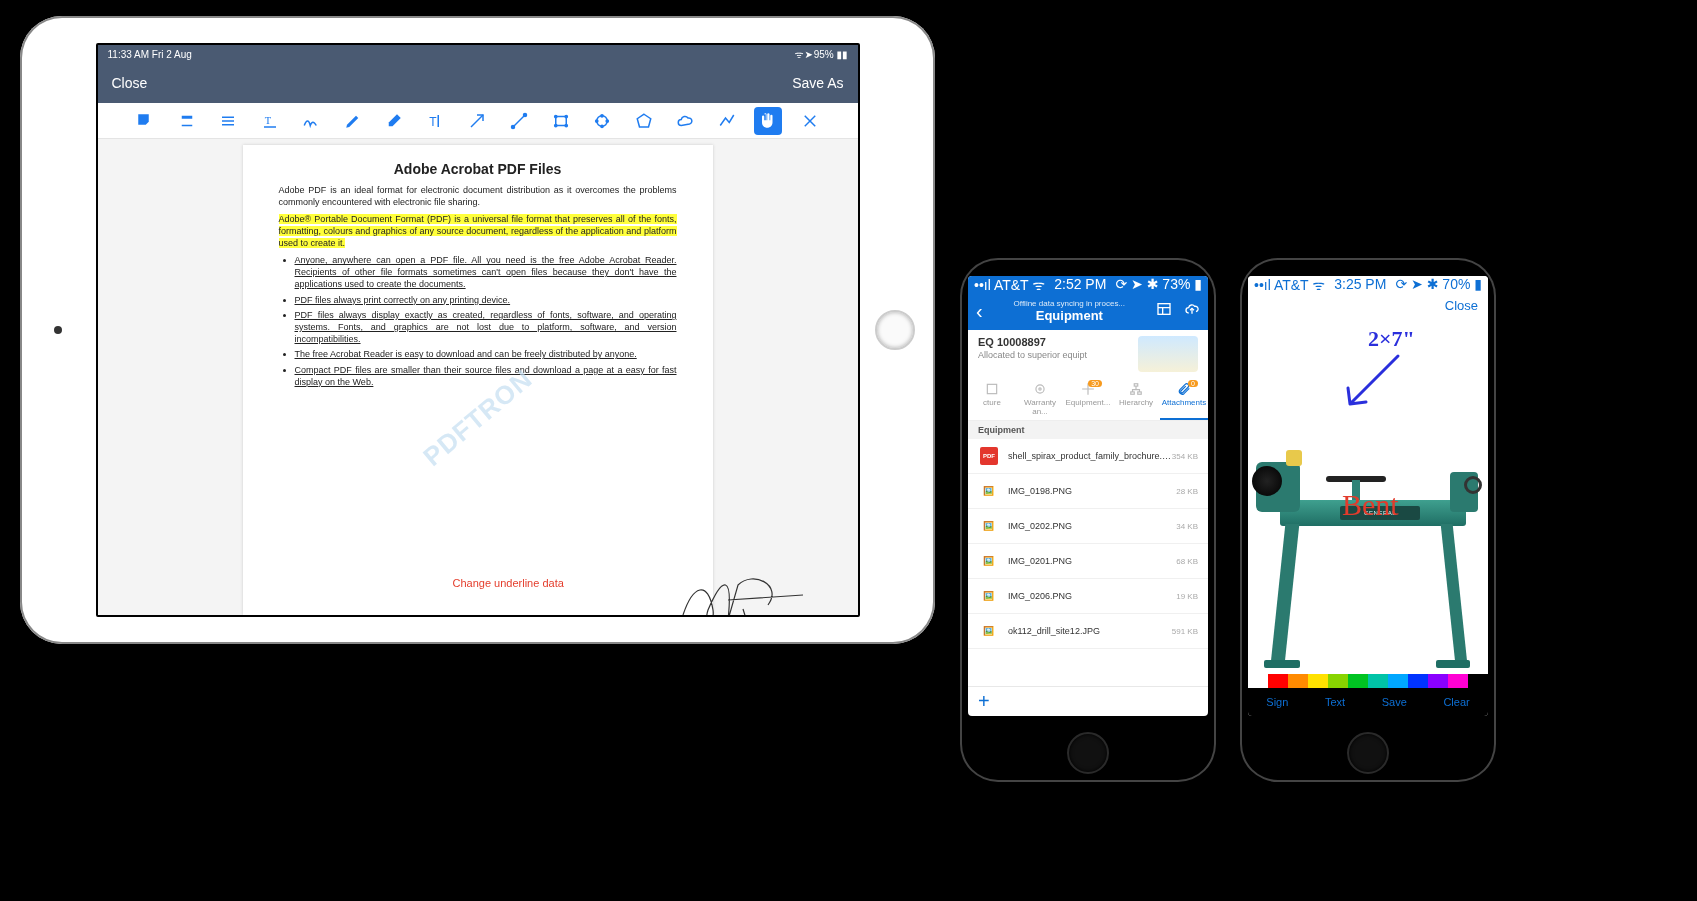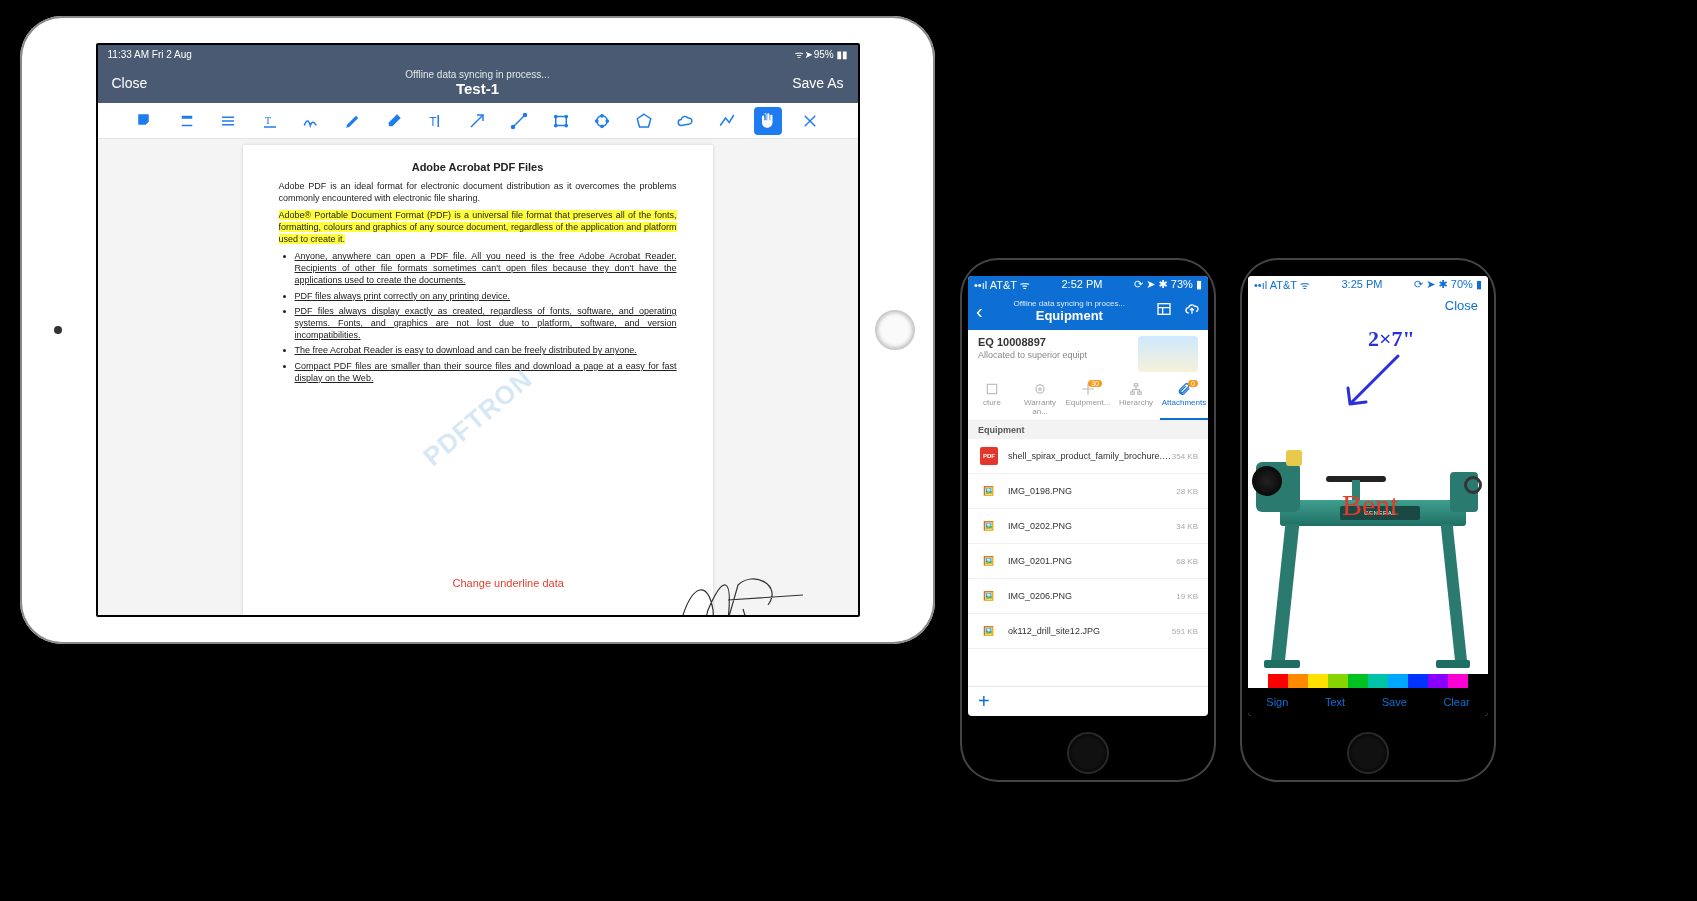--- a/index.html
+++ b/index.html
@@ -48,21 +48,21 @@
   }
   .tb-icon { width: 28px; height: 28px; display: flex; align-items: center; justify-content: center; color: #1f7cf0; border-radius: 4px; }
   .tb-icon.active { background: #1f7cf0; color: #fff; }
   .tb-icon svg { width: 18px; height: 18px; }
   .ipad-doc { flex:1; background: #f4f4f4; overflow: hidden; position: relative; }
   .doc-page {
     width: 470px; min-height: 470px; background: #fff; margin: 6px auto 0;
     padding: 16px 36px; font-size: 9px; color: #222; box-shadow: 0 0 3px #ccc;
     position: relative;
   }
-  .doc-title { text-align: center; font-weight: bold; font-size: 11px; margin-bottom: 8px; }
+  .doc-title { text-align: center; font-weight: bold; font-size: 14px; margin-bottom: 8px; }
   .doc-para { margin-bottom: 6px; text-align: justify; line-height: 1.3; }
   .hl { background: #ffff3b; }
   .doc-list { margin: 0 0 6px 16px; }
   .doc-list li { margin-bottom: 4px; text-align: justify; line-height: 1.3; text-decoration: underline; }
   .doc-watermark {
     position: absolute; left: 50%; top: 58%; transform: translate(-50%,-50%) rotate(-40deg);
     font-size: 26px; font-weight: bold; color: #c5dff2; opacity: .7; letter-spacing: 1px;
     pointer-events: none;
   }
   .annot-red { position:absolute; left:210px; top:432px; color:#e43d2c; font-size:11px; }
@@ -77,21 +77,21 @@
   .iphone .homebtn {
     position: absolute; left: 50%; bottom: 8px; transform: translateX(-50%);
     width: 42px; height: 42px; border-radius: 50%;
     background: #111; border: 2px solid #2a2a2a;
     box-shadow: inset 0 0 4px #000;
   }
   .iphone-screen {
     width: 100%; height: 440px; background: #fff; border-radius: 4px;
     overflow: hidden; display: flex; flex-direction: column; margin-top: 10px;
   }
-  .ip-status { height: 16px; font-size: 11px; color:#fff; display:flex; justify-content:space-between; align-items:center; padding:0 6px; }
+  .ip-status { height: 16px; font-size: 14px; color:#fff; display:flex; justify-content:space-between; align-items:center; padding:0 6px; }
 
   
   .iphone.a { left: 960px; top: 258px; }
   .ip-status.blue { background:#0d6fd4; }
   .ip1-nav { background:#0d6fd4; color:#fff; height:38px; display:flex; align-items:center; padding:0 8px; gap:6px;}
   .ip1-nav .back { font-size:20px; font-weight:300; }
   .ip1-nav .ctr { flex:1; text-align:center; }
   .ip1-nav .sync { font-size:8px; opacity:.85; }
   .ip1-nav .title { font-size:13px; font-weight:600; }
   .ip1-nav .ricon svg { width:16px; height:16px; }
@@ -152,24 +152,20 @@
   <div class="ipad-homebtn"></div>
   <div class="ipad-screen">
     <div class="ipad-statusbar">
       <span>11:33 AM  Fri 2 Aug</span>
       <span>
         <span style="letter-spacing:-1px">ᯤ ➤ </span><span>95%</span> ▮▮
       </span>
     </div>
     <div class="ipad-navbar">
       <div class="side">Close</div>
-      <div class="center">
-        <div class="sync">Offline data syncing in process...</div>
-        <div class="title">Test-1</div>
-      </div>
       <div class="side" style="text-align:right">Save As</div>
     </div>
 
     <div class="ipad-toolbar">
       <div class="tb-icon">
           <svg viewBox="0 0 24 24" fill="currentColor">
             <path d="M3 3h14v10l-4 4H3z"></path>
           </svg>
         </div>
       <div class="tb-icon">

